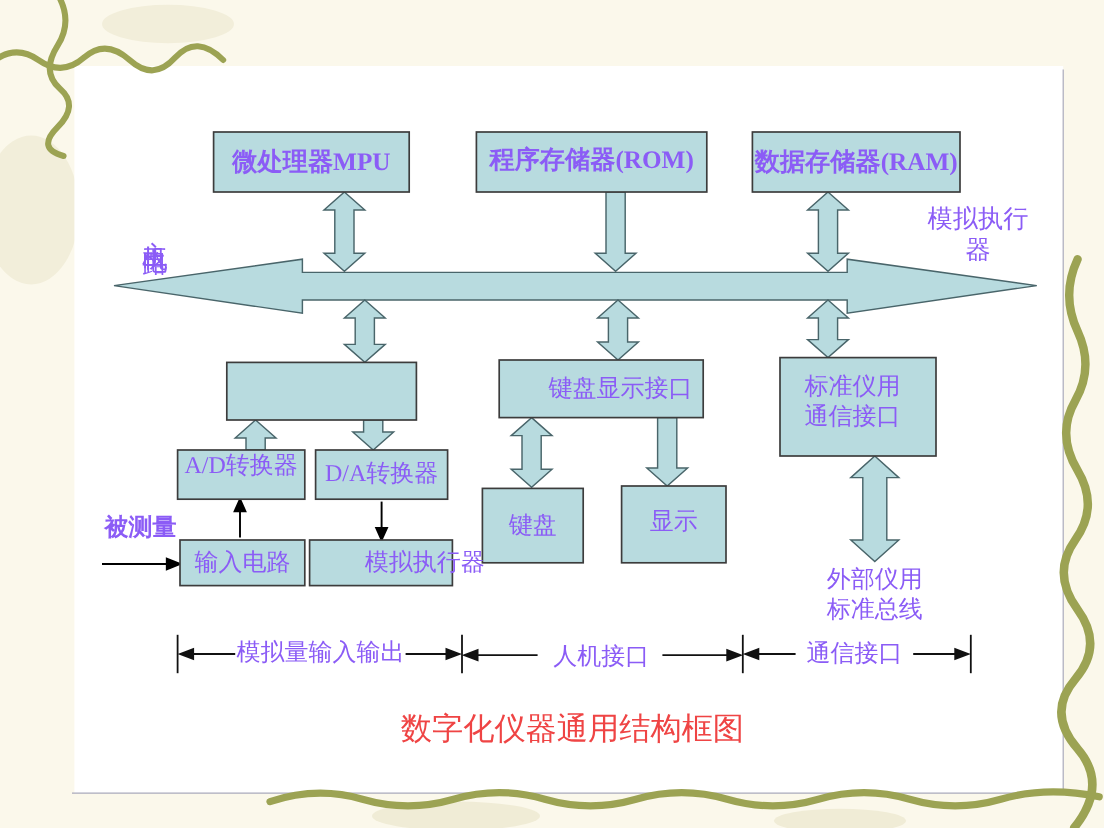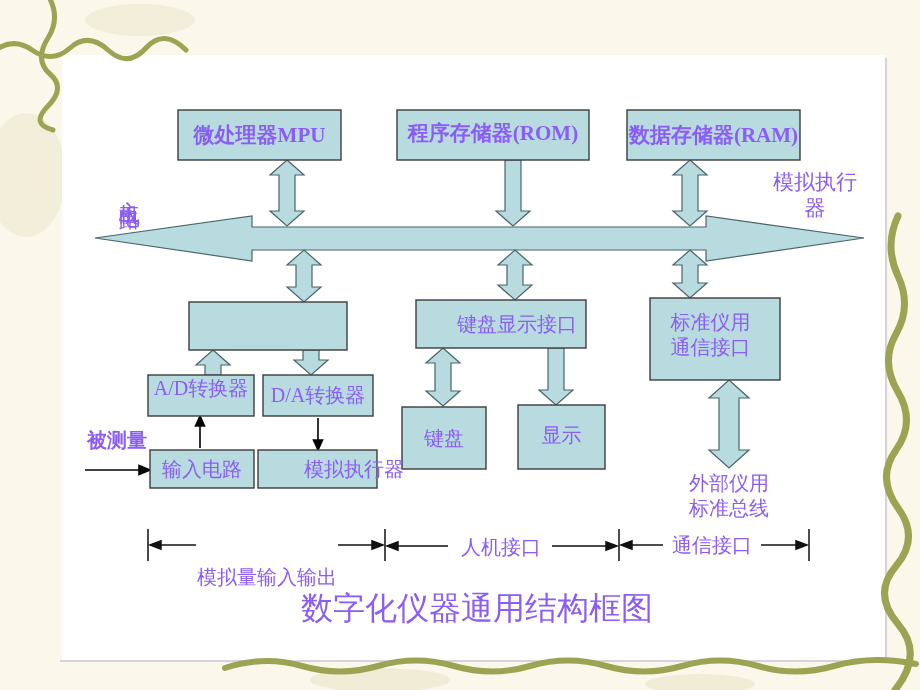--- a/index.html
+++ b/index.html
@@ -15,21 +15,21 @@
     position:absolute;
     display:flex;align-items:center;justify-content:center;
     text-align:center;color:#8b5cf6;
     white-space:pre-line;line-height:1.25;
   }
   .box-lbl{font-size:20px;}
   .top-lbl{font-size:21px;font-weight:bold;}
   .side-lbl{font-size:21px;}
   .vertical{writing-mode:vertical-rl;letter-spacing:3px;}
   .bracket-lbl{font-size:20px;}
-  .title-lbl{font-size:32px;color:#8b5cf6;}
+  .title-lbl{font-size:26px;color:#ef4444;}
 </style>
 </head>
 <body>
 
 <div id="stage">
 <svg width="920" height="690" viewBox="0 0 920 690">
 
   <g>
     <ellipse cx="140" cy="20" rx="55" ry="16" fill="#f2eeda"></ellipse>
     <ellipse cx="26" cy="175" rx="40" ry="62" fill="#f2eeda"></ellipse>
@@ -125,18 +125,18 @@
 
   <div class="lbl box-lbl" style="left:150px;top:450px;width:104px;height:38px;">输入电路</div>
   <div class="lbl box-lbl" style="left:258px;top:450px;width:136px;height:38px;margin-left:28px;">模拟执行器</div>
 
   <div class="lbl side-lbl vertical" style="left:114px;top:140px;width:30px;height:100px;">主机电路</div>
   <div class="lbl side-lbl" style="left:765px;top:182px;width:100px;height:26px;">模拟执行器</div>
   <div class="lbl box-lbl" style="left:84px;top:428px;width:66px;height:24px;font-weight:bold;">被测量</div>
   <div class="lbl box-lbl" style="left:668px;top:470px;width:122px;height:52px;">外部仪用
 标准总线</div>
 
-  <div class="lbl bracket-lbl" style="left:193px;top:564px;width:148px;height:26px;">模拟量输入输出</div>
+  <div class="lbl bracket-lbl" style="left:193px;top:532px;width:148px;height:26px;font-family:Liberation Mono, monospace;">模拟量输入输出</div>
   <div class="lbl bracket-lbl" style="left:455px;top:534px;width:92px;height:26px;">人机接口</div>
   <div class="lbl bracket-lbl" style="left:667px;top:532px;width:90px;height:26px;">通信接口</div>
 
   <div class="lbl title-lbl" style="left:267px;top:590px;width:420px;height:36px;">数字化仪器通用结构框图</div>
 </div>
 
 </body></html>

